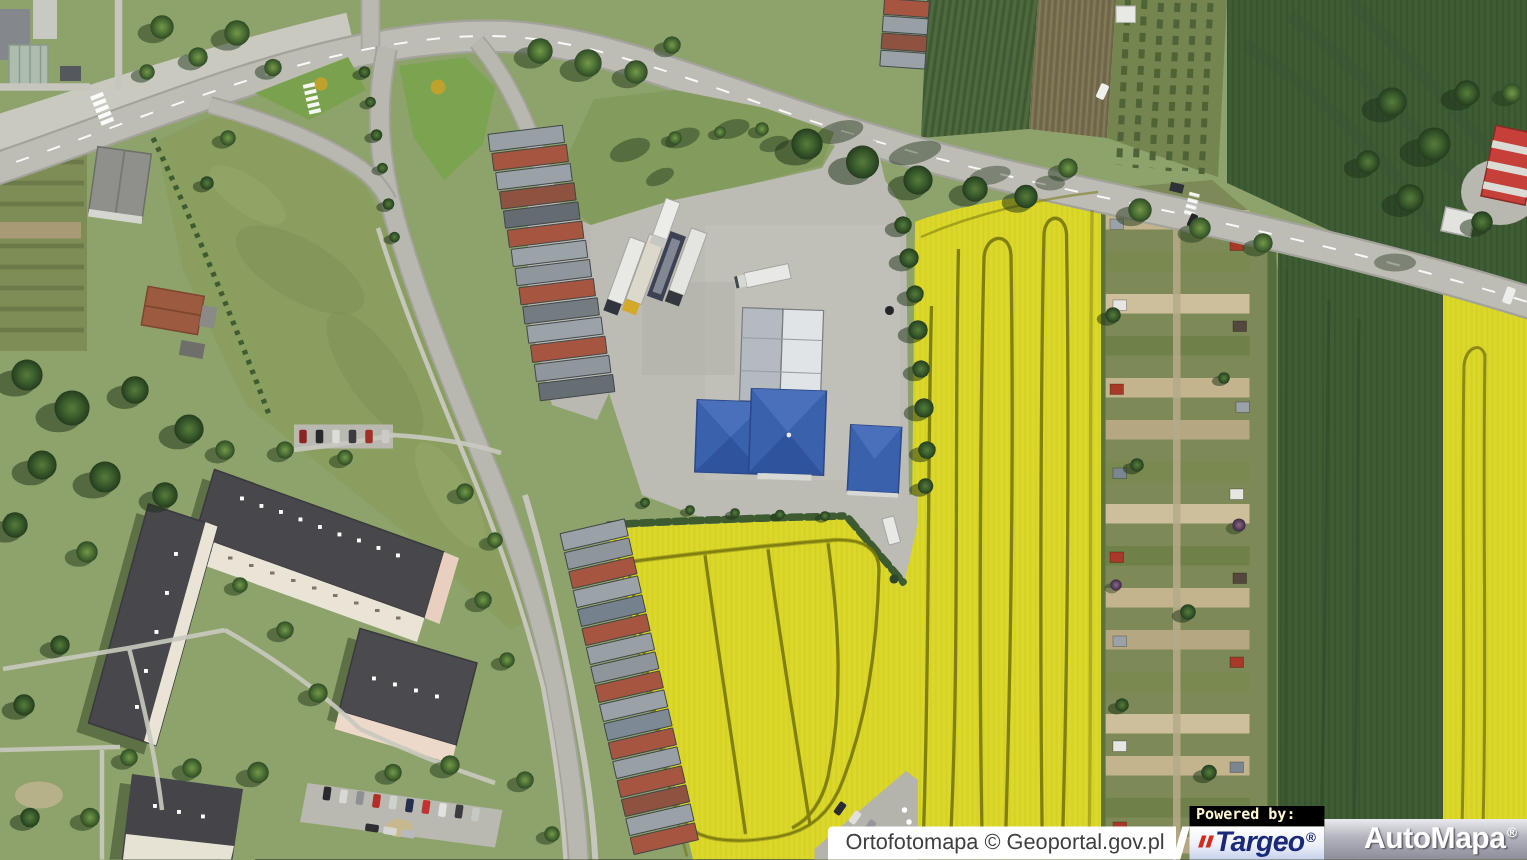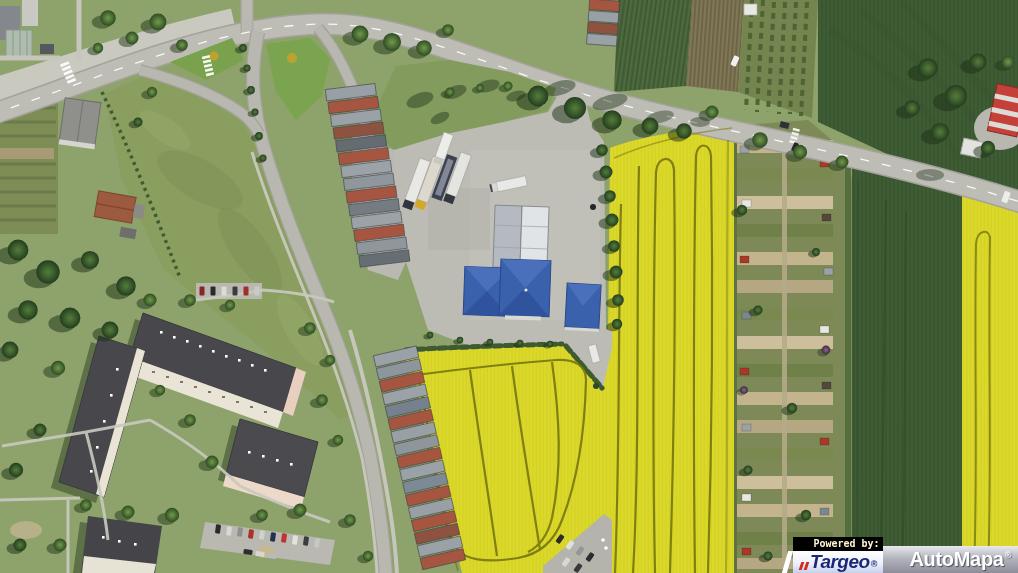--- a/index.html
+++ b/index.html
@@ -7,23 +7,23 @@
           font-family:"Liberation Sans",sans-serif;background:#8ea26b;}
   .screen svg{display:block;}
   
   .attr-bar{position:absolute;right:0;bottom:0;display:flex;align-items:flex-end;}
   .ortho{height:22px;background:#ffffff;color:#3f3f3f;font-size:14.5px;
          display:flex;align-items:center;padding:0 8px 0 12px;border-top-left-radius:3px;}
   .slash{width:5px;height:22px;background:#ffffff;transform:skewX(-16deg);margin:0 3px 0 1px;}
   .targeo-stack{display:flex;flex-direction:column;width:90px;}
   .powered{height:14px;background:#000;color:#fdf6d2;
            font-family:"DejaVu Sans Mono",monospace;font-size:10px;font-weight:bold;
-           line-height:14px;padding:0 20px;white-space:nowrap;letter-spacing:0;}
+           line-height:14px;padding:0 4px;white-space:nowrap;letter-spacing:0;}
   .targeo{height:22px;background:linear-gradient(180deg,#ffffff 0%,#eef1fb 55%,#c7d1ec 100%);
-          display:flex;align-items:flex-end;justify-content:center;
+          display:flex;align-items:center;justify-content:center;
           color:#1b2a78;font-weight:bold;font-style:italic;font-size:19px;letter-spacing:-0.5px;}
   .tmark{display:inline-block;position:relative;width:9px;height:11px;margin-right:1px;}
   .tmark i{position:absolute;top:0;width:3px;height:8px;background:#d42a20;transform:skewX(-18deg);}
   .tmark i:first-child{left:0;}
   .tmark i:last-child{left:5px;}
   .reg{font-size:9px;vertical-align:top;position:relative;top:-4px;margin-left:1px;font-style:normal;}
   .automapa{height:27px;background:linear-gradient(180deg,#e9e9ee 0%,#b4b4bf 45%,#8d8d99 100%);
             display:flex;align-items:center;padding:0 7px 0 26px;color:#fff;font-weight:bold;
             font-size:20px;text-shadow:1px 1px 1px rgba(0,0,0,.5);letter-spacing:-0.3px;}
   .automapa .reg{top:-5px;font-size:9px;}
@@ -599,20 +599,21 @@
         <use href="#trD" transform="translate(490,342) scale(0.5)"></use>
         <use href="#trD" transform="translate(520,343) scale(0.5)"></use>
         <use href="#trD" transform="translate(550,344) scale(0.5)"></use>
     <use href="#tr" transform="translate(450,92) scale(0.7)"></use>
         <use href="#tr" transform="translate(480,88) scale(0.6)"></use>
         <use href="#tr" transform="translate(508,86) scale(0.7)"></use>
   </g>
 </svg>
 
 <div class="attr-bar">
+  <div class="ortho">Ortofotomapa © Geoportal.gov.pl</div>
   <div class="slash"></div>
   <div class="targeo-stack">
     <div class="powered">Powered by:</div>
     <div class="targeo">
       <span class="tmark">
             <i></i>
             <i></i>
           </span>
       <span>Targeo</span>
       <span class="reg">®</span>

